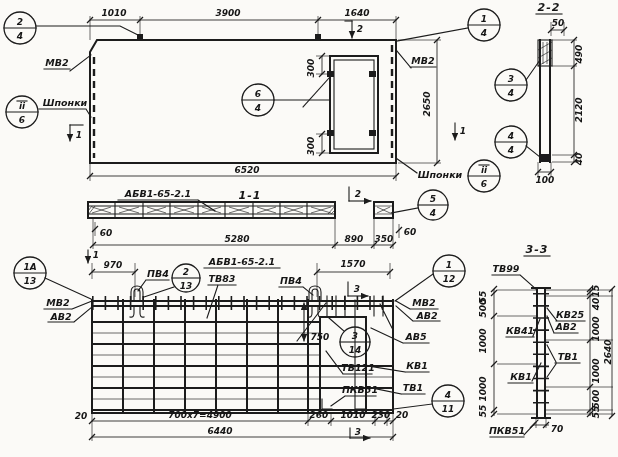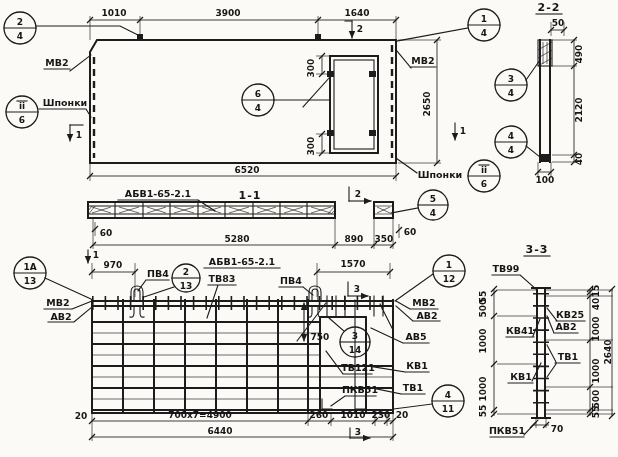--- a/index.html
+++ b/index.html
@@ -1,16 +1,16 @@
 <!DOCTYPE html>
 <html><head>
 <meta charset="utf-8">
 <style>
   html,body{margin:0;padding:0;background:#fbfaf7;}
-  #stage{width:618px;height:457px;position:relative;background:#fbfaf7;overflow:hidden;}
+  #stage{width:618px;height:457px;position:relative;background:#fbfaf7;overflow:hidden;font-style:italic;}
   svg{display:block;}
   .s1{stroke:#1c1c1c;stroke-width:1.1;fill:none;stroke-linecap:square;}
   .s2{stroke:#1c1c1c;stroke-width:2;fill:none;stroke-linecap:square;}
   .sthin{stroke:#1c1c1c;stroke-width:0.65;fill:none;}
   .dim{stroke:#1c1c1c;stroke-width:0.85;fill:none;}
   .slash{stroke:#1c1c1c;stroke-width:1.3;fill:none;}
   .dash{stroke:#1c1c1c;stroke-width:2.4;stroke-dasharray:7 5;fill:none;}
   .ticks{stroke:#1c1c1c;stroke-width:14;stroke-dasharray:1.6 11;fill:none;}
   .tickrow{stroke:#1c1c1c;stroke-width:16;stroke-dasharray:1.6 10.5;fill:none;}
   text{font-family:"DejaVu Sans","Liberation Sans",sans-serif;font-weight:700;fill:#161616;}

